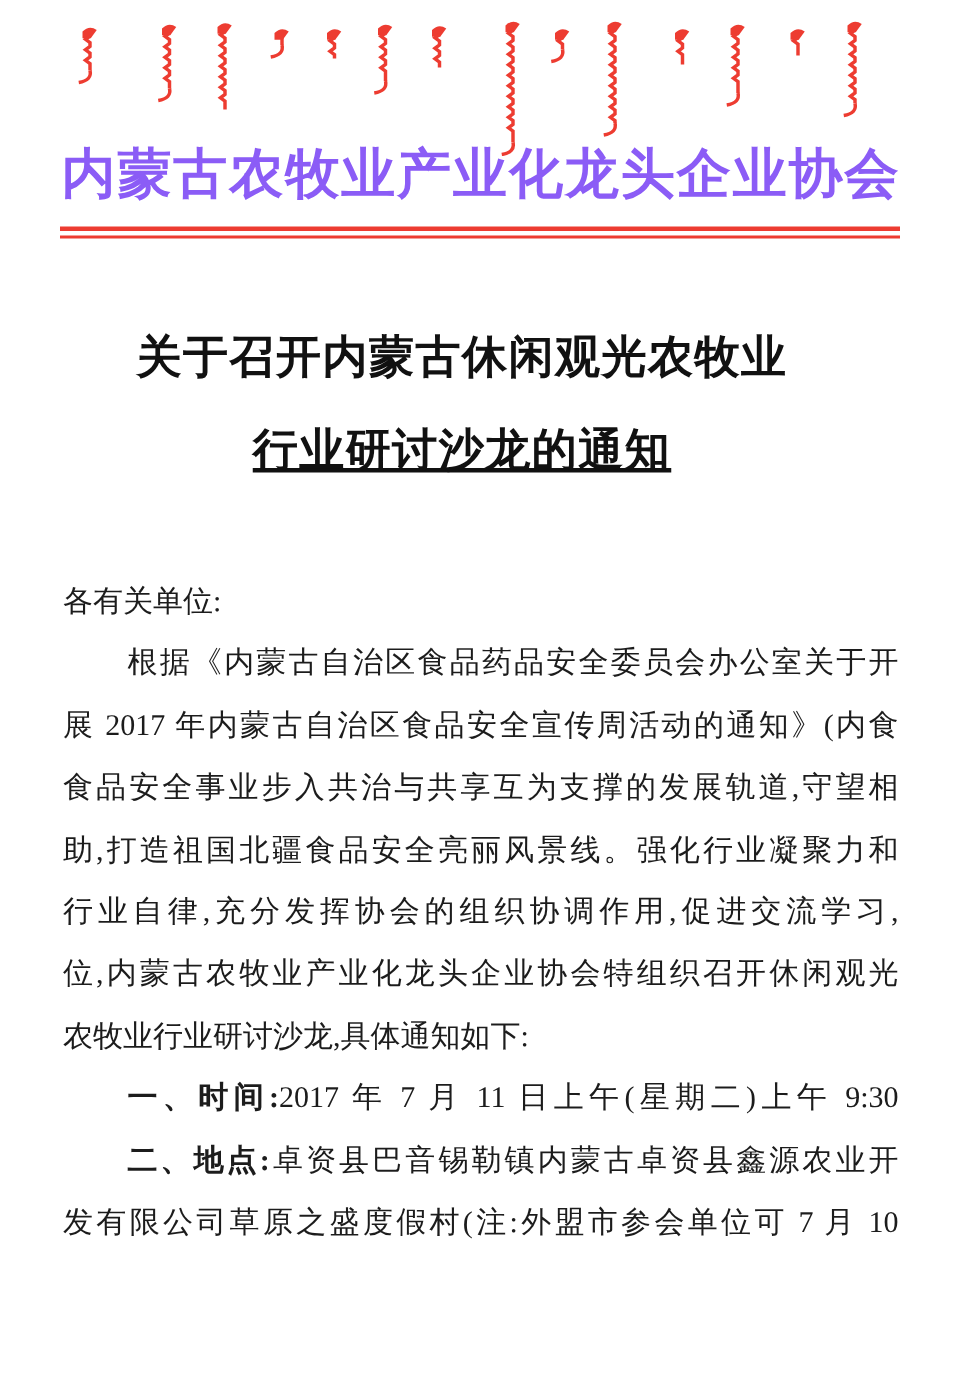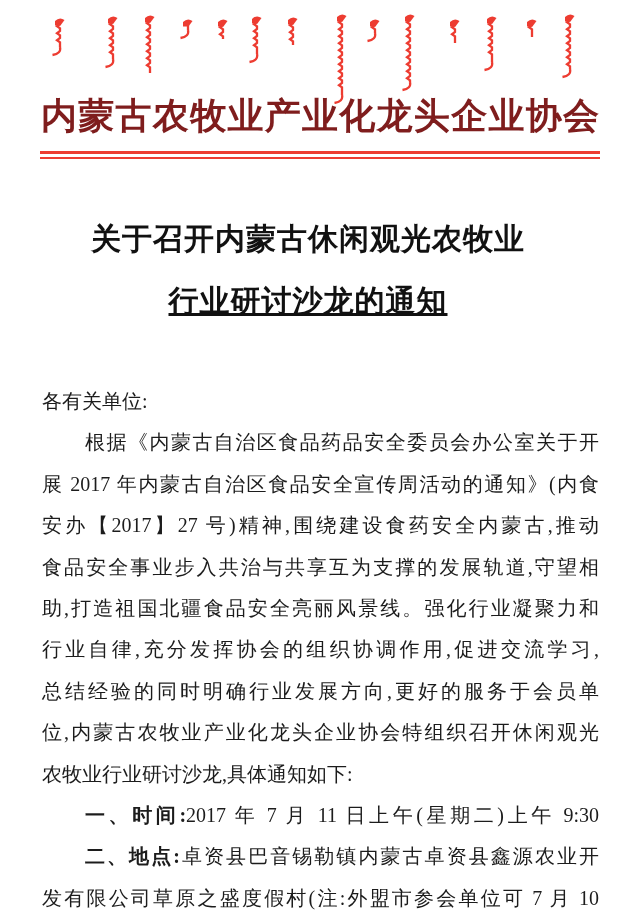--- a/index.html
+++ b/index.html
@@ -18,21 +18,21 @@
     top: 0;
     left: 0;
   }
   .org-name {
     position: absolute;
     top: 94px;
     left: 41px;
     width: 558px;
     font-size: 36px;
     font-weight: 700;
-    color: #7f1d1d;
+    color: #8b5cf6;
     line-height: 1.25;
     text-align: justify;
     text-align-last: justify;
     white-space: nowrap;
   }
   .double-rule {
     position: absolute;
     top: 151px;
     left: 40px;
     width: 560px;
@@ -151,25 +151,23 @@
   <div class="title-block">
     <div class="title-line">关于召开内蒙古休闲观光农牧业</div>
     <div class="title-line second">行业研讨沙龙的通知</div>
   </div>
 
   <div class="doc-body">
     <div class="bline">各有关单位:</div>
 
     <div class="bline just ind">根据《内蒙古自治区食品药品安全委员会办公室关于开</div>
     <div class="bline just">展 2017 年内蒙古自治区食品安全宣传周活动的通知》(内食</div>
-    <div class="bline just">安办【2017】27 号)精神,围绕建设食药安全内蒙古,推动</div>
     <div class="bline just">食品安全事业步入共治与共享互为支撑的发展轨道,守望相</div>
     <div class="bline just">助,打造祖国北疆食品安全亮丽风景线。强化行业凝聚力和</div>
     <div class="bline just">行业自律,充分发挥协会的组织协调作用,促进交流学习,</div>
-    <div class="bline just">总结经验的同时明确行业发展方向,更好的服务于会员单</div>
     <div class="bline just">位,内蒙古农牧业产业化龙头企业协会特组织召开休闲观光</div>
     <div class="bline">农牧业行业研讨沙龙,具体通知如下:</div>
 
     <div class="bline just ind">
       <span class="b">一、时间:</span><span>2017 年 7 月 11 日上午(星期二)上午 9:30</span>
     </div>
 
     <div class="bline just ind">
       <span class="b">二、地点:</span><span>卓资县巴音锡勒镇内蒙古卓资县鑫源农业开</span>
     </div>

